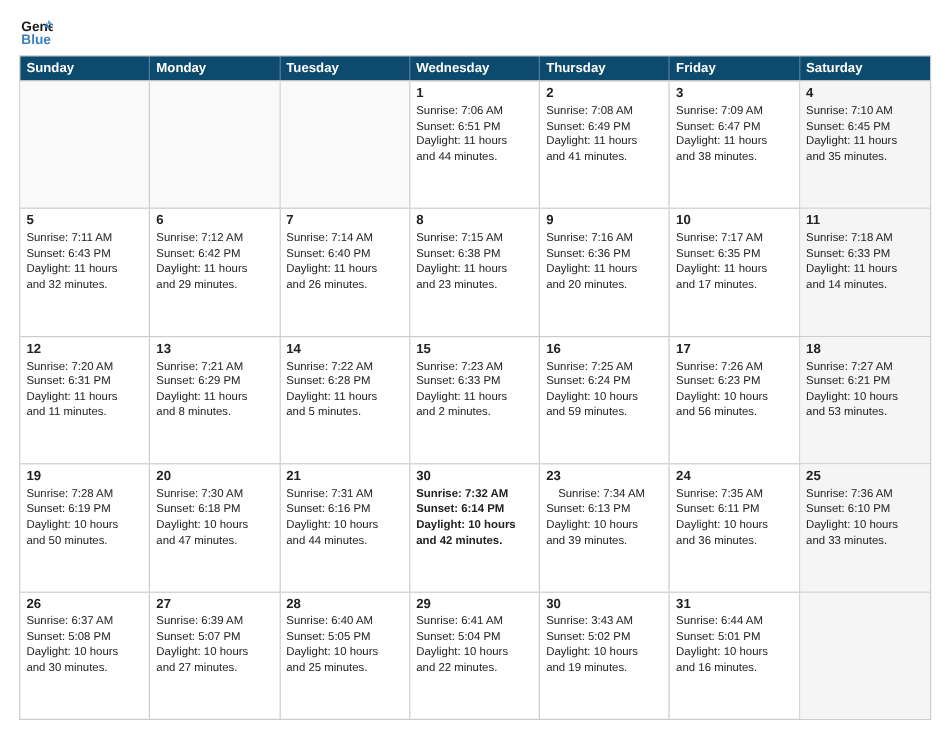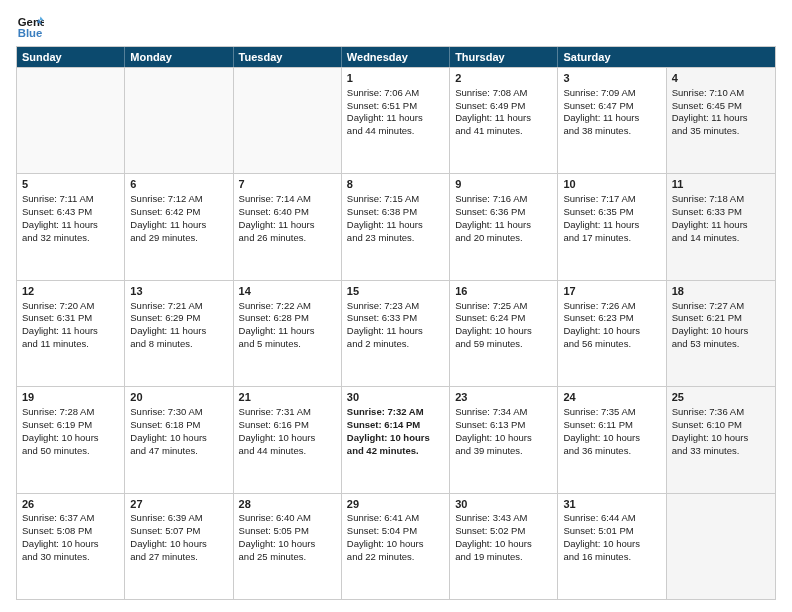--- a/index.html
+++ b/index.html
@@ -116,20 +116,21 @@
     </div>
   </div>
 
   <div class="calendar">
     <div class="cal-header-row">
     <div class="cal-header-cell">Sunday</div>
         <div class="cal-header-cell">Monday</div>
         <div class="cal-header-cell">Tuesday</div>
         <div class="cal-header-cell">Wednesday</div>
         <div class="cal-header-cell">Thursday</div>
+        <div class="cal-header-cell">Friday</div>
         <div class="cal-header-cell">Saturday</div>
       </div>
     <div class="cal-body">
     <div class="cal-row">
           <div class="cal-cell empty"></div>
           <div class="cal-cell empty"></div>
           <div class="cal-cell empty"></div>
           <div class="cal-cell"><span class="day-num">1</span><span style="white-space: pre-line;">Sunrise: 7:06 AM
 Sunset: 6:51 PM
 Daylight: 11 hours
@@ -217,21 +218,21 @@
 Daylight: 10 hours
 and 47 minutes.</span></div>
           <div class="cal-cell"><span class="day-num">21</span><span style="white-space: pre-line;">Sunrise: 7:31 AM
 Sunset: 6:16 PM
 Daylight: 10 hours
 and 44 minutes.</span></div>
           <div class="cal-cell"><span class="day-num">30</span><span style="white-space: pre-line; font-weight: bold;">Sunrise: 7:32 AM
 Sunset: 6:14 PM
 Daylight: 10 hours
 and 42 minutes.</span></div>
-          <div class="cal-cell"><span class="day-num">23</span><span style="white-space: pre-line;">Sunrise: 7:34 AM
+          <div class="cal-cell"><span class="day-num">23</span><span style="white-space: pre-line; margin-left: 10px;">Sunrise: 7:34 AM
 Sunset: 6:13 PM
 Daylight: 10 hours
 and 39 minutes.</span></div>
           <div class="cal-cell"><span class="day-num">24</span><span style="white-space: pre-line;">Sunrise: 7:35 AM
 Sunset: 6:11 PM
 Daylight: 10 hours
 and 36 minutes.</span></div>
           <div class="cal-cell shaded"><span class="day-num">25</span><span style="white-space: pre-line;">Sunrise: 7:36 AM
 Sunset: 6:10 PM
 Daylight: 10 hours

